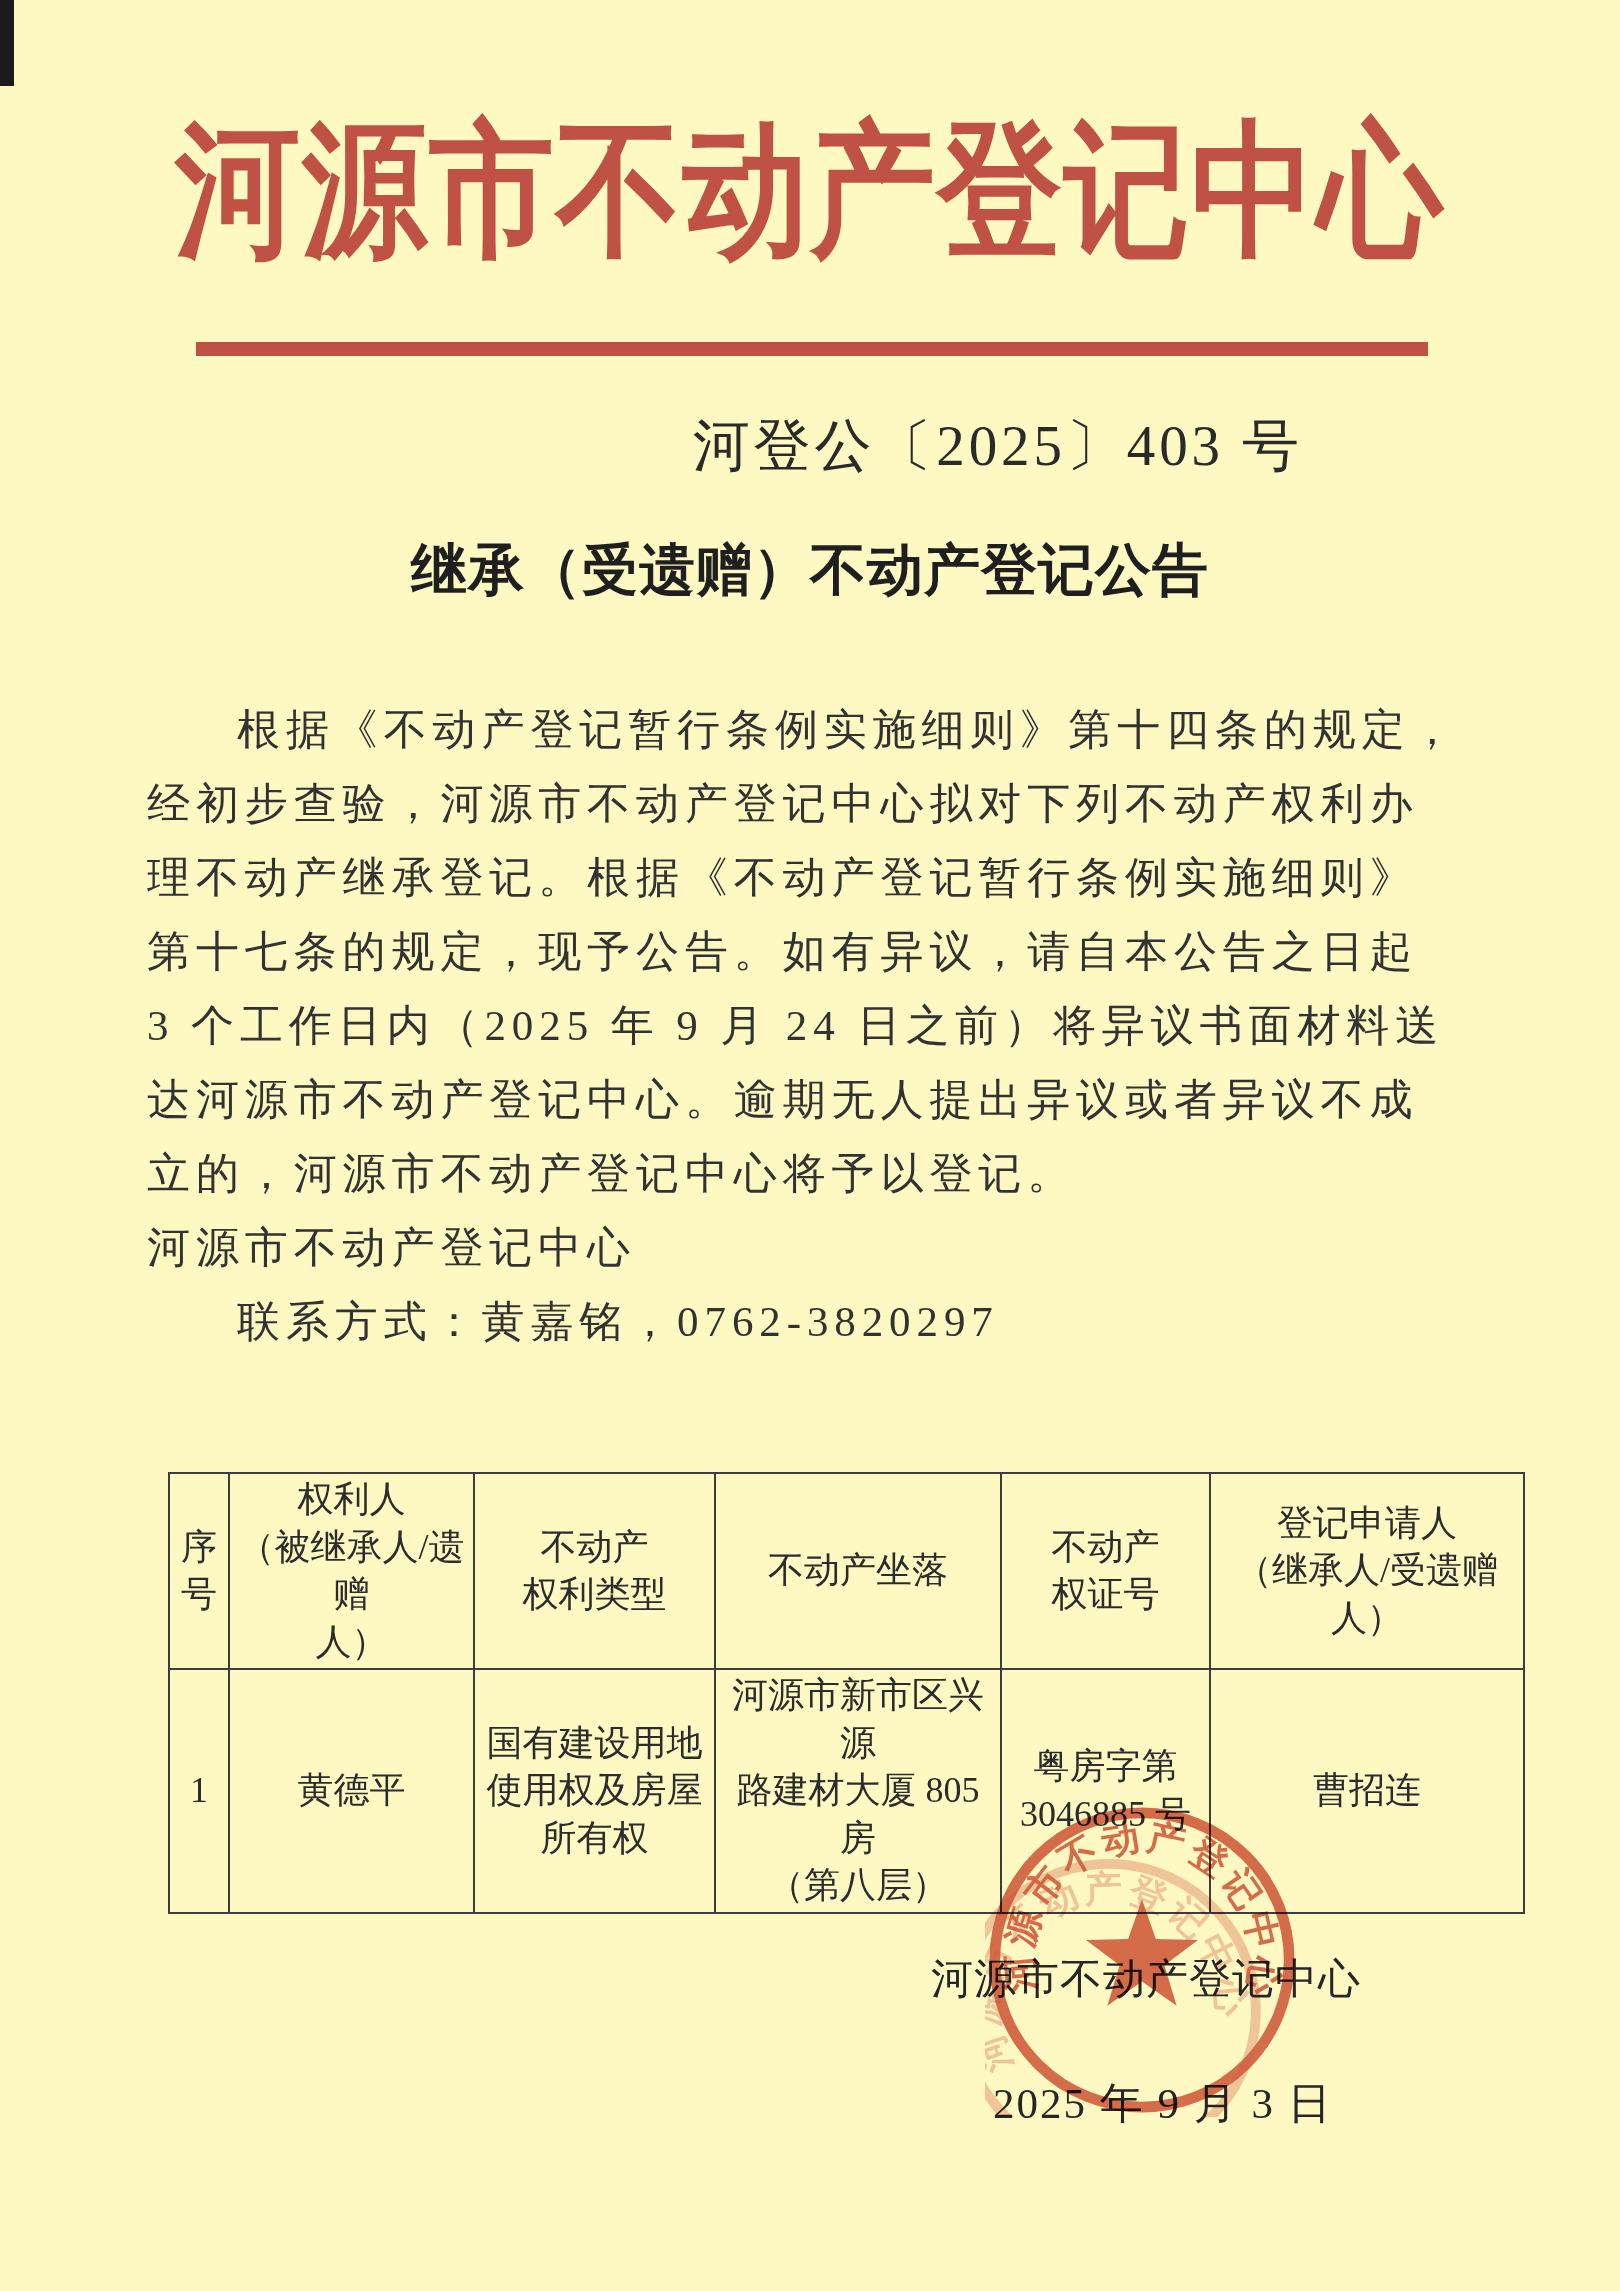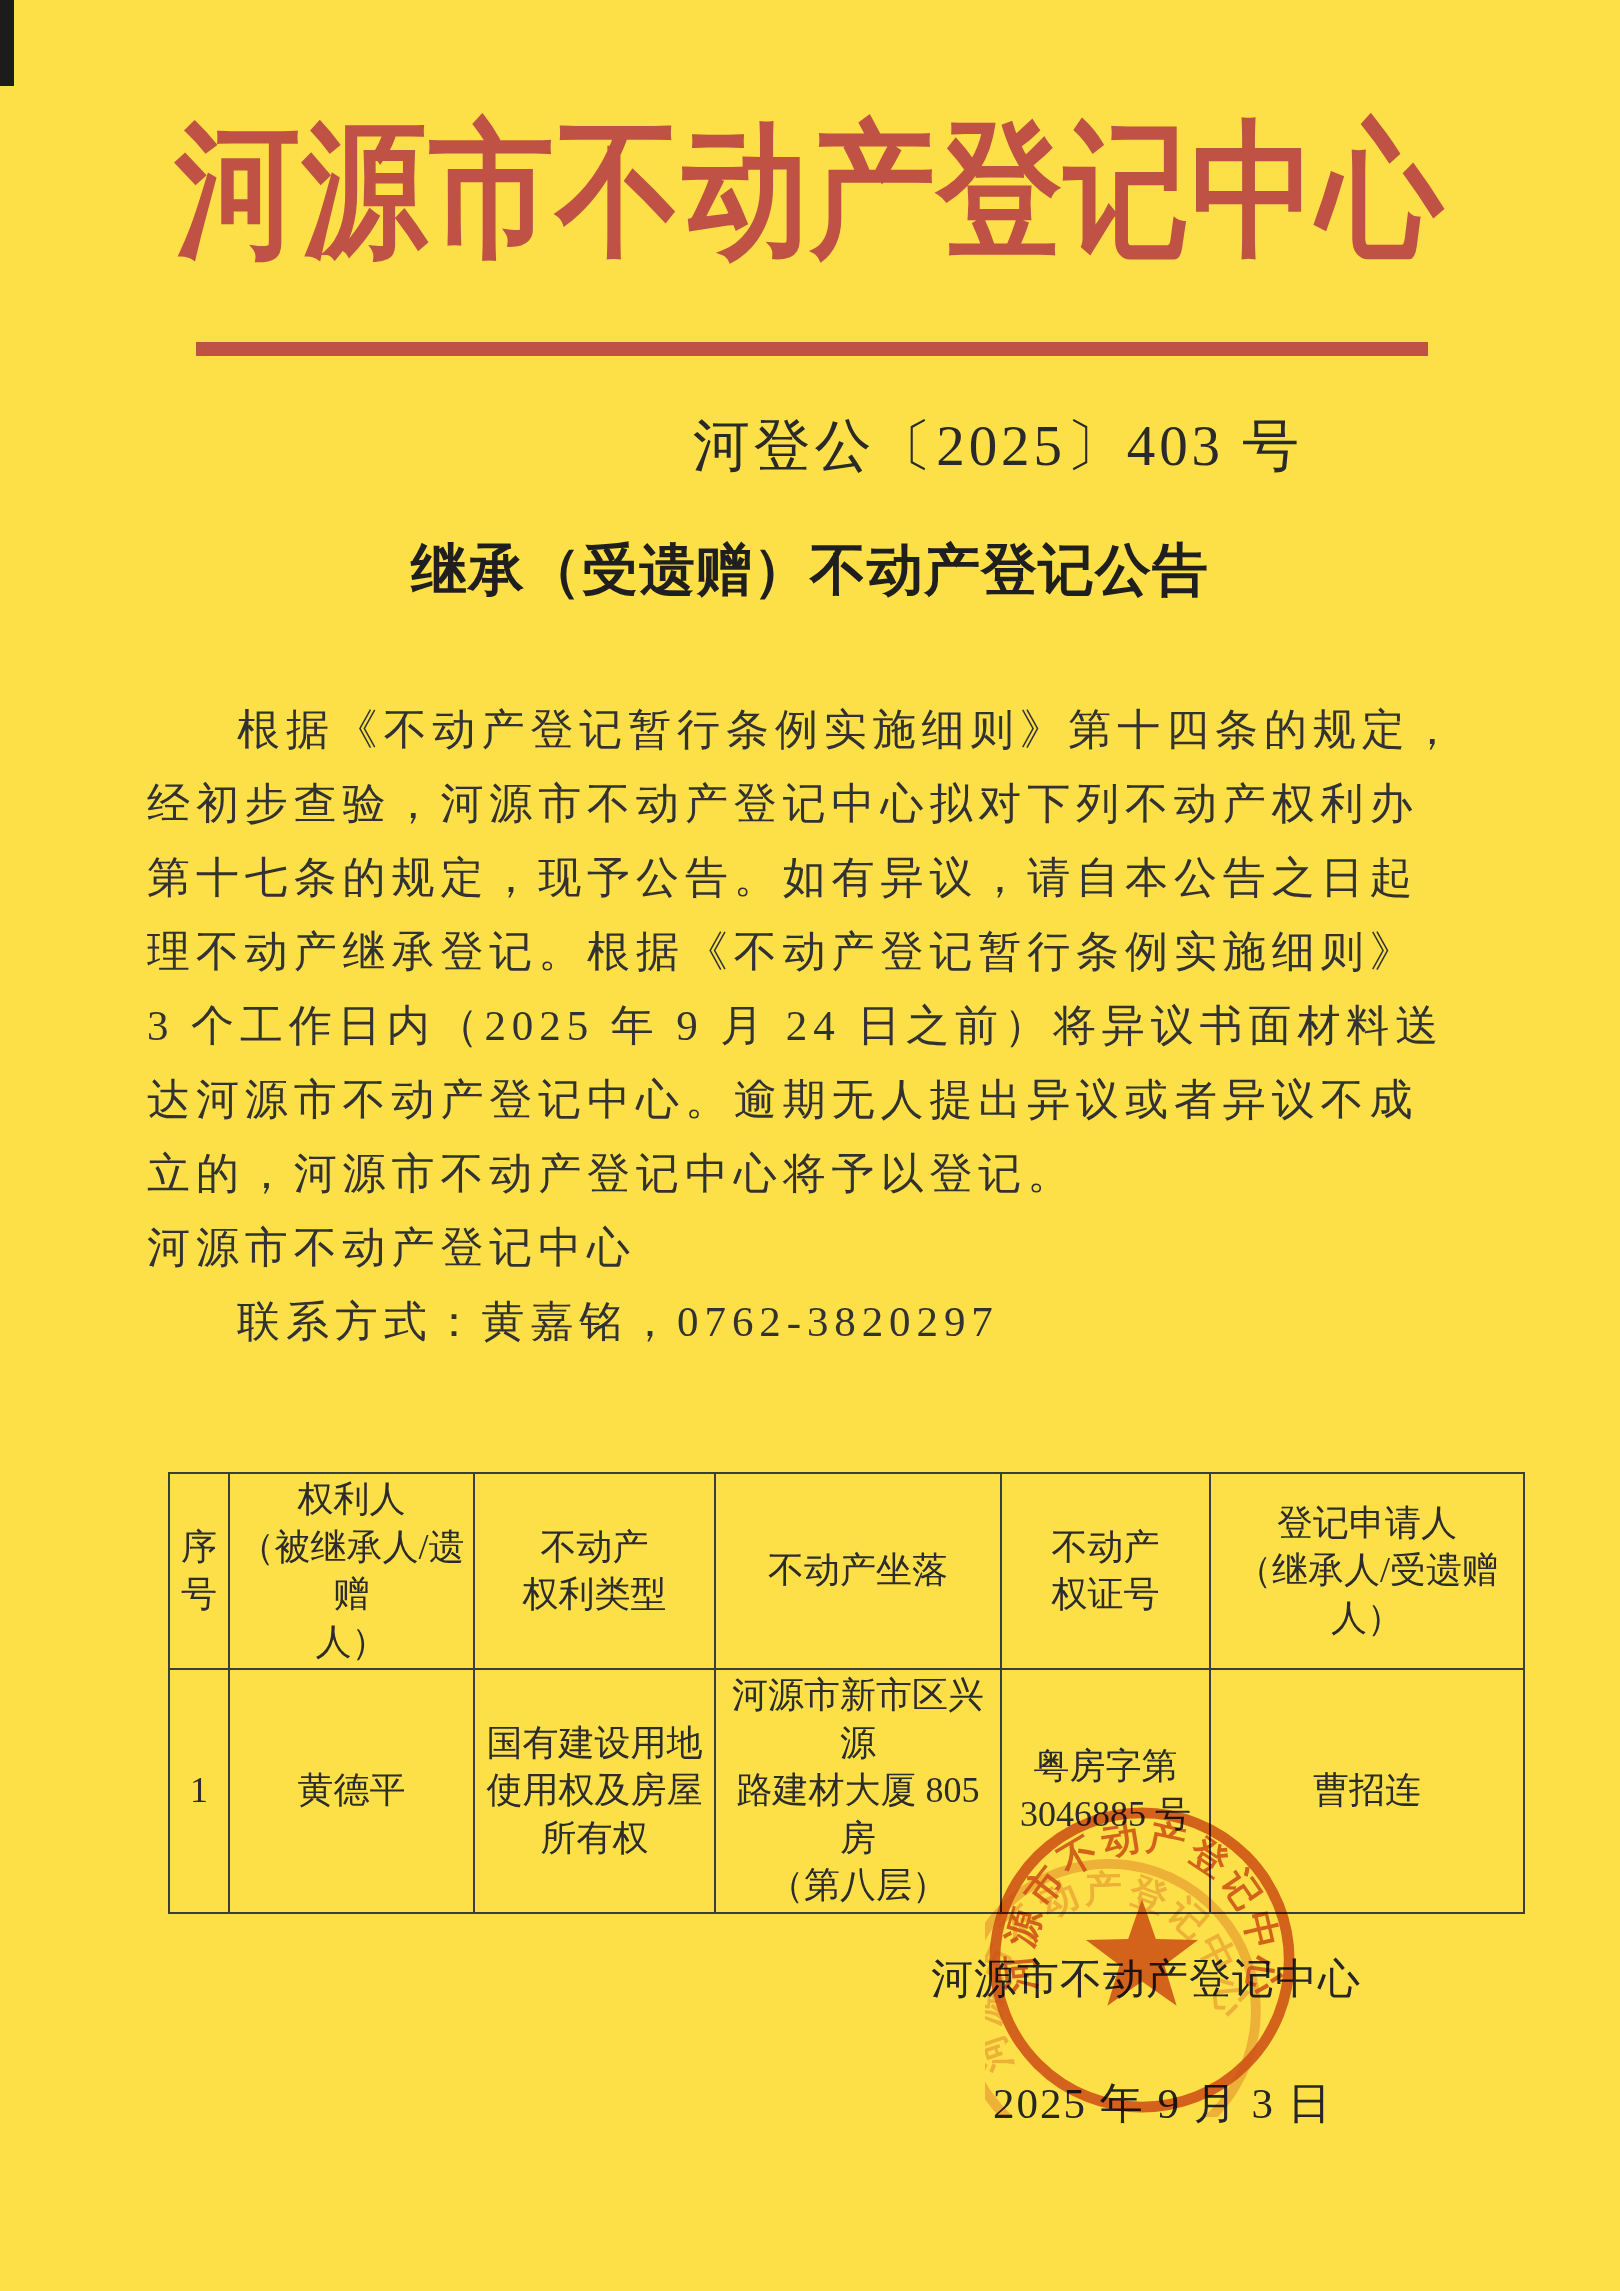--- a/index.html
+++ b/index.html
@@ -4,21 +4,21 @@
 <style>
   :root{
     --red:#bf5244;
     --stamp:#d05c4c;
     --ink:#2e2e2e;
   }
   html,body{margin:0;padding:0;background:#8a8a8a;}
   .page{
     position:relative;
     width:1620px;height:2292px;
-    background:#fde047;
+    background:#fef9c3;
     margin:0 auto;
     overflow:hidden;
     font-family:"Liberation Serif","DejaVu Serif",serif;
     color:var(--ink);
   }
   .corner-mark{
     position:absolute;left:0;top:0;width:13.7px;height:86px;
     background:#1c1c1c;
   }
   .letterhead{
@@ -120,22 +120,22 @@
 
   <div class="red-rule"></div>
 
   <div class="doc-number">河登公〔2025〕403 号</div>
 
   <h1 class="notice-title">继承（受遗赠）不动产登记公告</h1>
 
   <div class="body-text">
     <div class="body-line indent">根据《不动产登记暂行条例实施细则》第十四条的规定，</div>
     <div class="body-line">经初步查验，河源市不动产登记中心拟对下列不动产权利办</div>
+    <div class="body-line">理不动产继承登记。根据《不动产登记暂行条例实施细则》</div>
     <div class="body-line">第十七条的规定，现予公告。如有异议，请自本公告之日起</div>
-    <div class="body-line">理不动产继承登记。根据《不动产登记暂行条例实施细则》</div>
     <div class="body-line">3 个工作日内（2025 年 9 月 24 日之前）将异议书面材料送</div>
     <div class="body-line">达河源市不动产登记中心。逾期无人提出异议或者异议不成</div>
     <div class="body-line">立的，河源市不动产登记中心将予以登记。</div>
     <div class="body-line">河源市不动产登记中心</div>
     <div class="body-line indent">联系方式：黄嘉铭，0762-3820297</div>
   </div>
 
   <table class="reg-table">
     <colgroup>
       <col style="width:60px">

